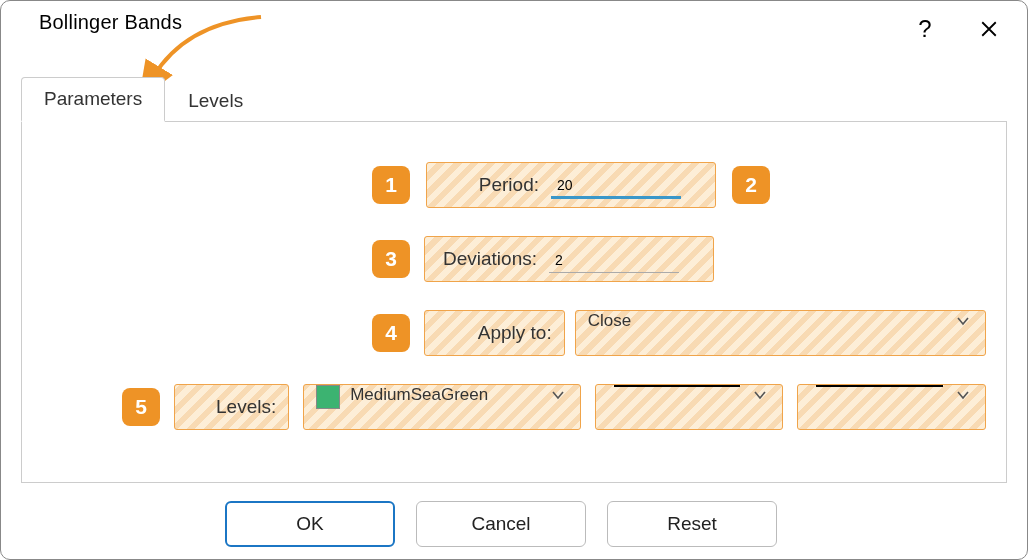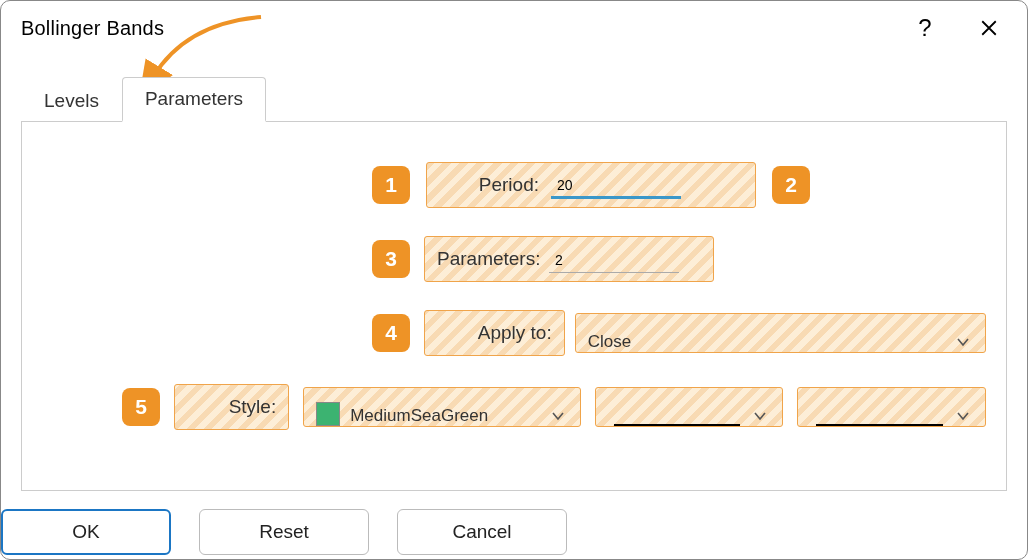--- a/index.html
+++ b/index.html
@@ -17,22 +17,22 @@
       height: 560px;
       background: #fff;
       border: 1px solid #888;
       border-radius: 10px;
       position: relative;
       display: flex;
       flex-direction: column;
     }
     .titlebar {
       display: flex;
-      align-items: center;
-      padding: 10px 16px 6px 20px;
+      align-items: flex-start;
+      padding: 10px 16px 6px 38px;
       height: 50px;
     }
     .title {
       flex: 1;
       font-size: 20px;
       color: #000;
       letter-spacing: 0.2px;
     }
     .title-btn {
       width: 44px;
@@ -140,22 +140,22 @@
       border: none;
       border-bottom: 1px solid #aaa;
       background: transparent;
       outline: none;
     }
     .field-input.active { border-bottom: 3px solid #3b97c9; }
 
     .row1-2 { display: flex; gap: 16px; align-items: center; margin-bottom: 28px; }
     .select-wrap {
       display: flex;
-      align-items: flex-end;
-      height: 40px;
+      align-items: flex-start;
+      height: 46px;
       padding: 0 12px 0 12px;
       cursor: pointer;
     }
     .chevron {
       margin-left: auto;
       width: 20px;
       height: 20px;
       display: inline-flex;
       align-items: center;
       justify-content: center;
@@ -172,23 +172,23 @@
     }
     .line-preview {
       flex: 1;
       height: 2px;
       background: #000;
       margin: 0 10px 0 6px;
     }
 
     .btn-row {
       display: flex;
-      gap: 28px;
-      justify-content: flex-start;
-      padding: 18px 26px 4px 0;
+      gap: 21px;
+      justify-content: center;
+      padding: 18px 26px 12px 0;
     }
     .btn {
       min-width: 170px;
       height: 46px;
       border: 1px solid #bbb;
       border-radius: 6px;
       background: #fff;
       font-size: 19px;
       color: #222;
       cursor: pointer;
@@ -216,39 +216,39 @@
   <svg class="arrow-annotation" viewBox="0 0 130 80">
     <defs>
       <marker id="ah" markerWidth="12" markerHeight="12" refX="3" refY="6" orient="auto">
         <path d="M0,2 L10,6 L0,10 Z" fill="#ee9326"></path>
       </marker>
     </defs>
     <path d="M 120 4 Q 45 10 12 64" stroke="#ee9326" stroke-width="4" fill="none" marker-end="url(#ah)"></path>
   </svg>
 
   <div class="tab-row">
+    <div class="tab active">Parameters</div>
     <div class="tab">Levels</div>
-    <div class="tab active">Parameters</div>
   </div>
 
   <div class="content">
 
     <div class="row1-2" style="margin-left: 330px;">
       <span class="marker">1</span>
-      <div class="field-wrap hatched" style="width: 330px;">
+      <div class="field-wrap hatched" style="width: 290px;">
         <span class="field-label" style="width:112px;">Period:</span>
         <input class="field-input active" style="width: 130px;" value="20">
       </div>
       <span class="marker">2</span>
     </div>
 
     <div class="row-block" style="margin-left: 330px;">
       <span class="marker">3</span>
       <div class="field-wrap hatched" style="width: 290px;">
-        <span class="field-label" style="width:112px;">Parameters:</span>
+        <span class="field-label" style="width:112px;">Deviations:</span>
         <input class="field-input" style="width: 130px;" value="2">
       </div>
     </div>
 
     <div class="row-block" style="margin-left: 330px;">
       <span class="marker">4</span>
       <div class="field-wrap hatched" style="width:146px; justify-content:flex-end;padding-left:28px;">
         <span class="field-label" style="padding-right:0;">Apply to:</span>
       </div>
       <div class="select-wrap hatched" style="width:432px; margin-left:-4px;">
@@ -257,21 +257,21 @@
           <svg viewBox="0 0 14 14">
               <path d="M2 4 L7 10 L12 4" stroke="#555" stroke-width="1.6" fill="none"></path>
             </svg>
         </span>
       </div>
     </div>
 
     <div class="row-block" style="margin-left: 80px; margin-bottom: 0;">
       <span class="marker">5</span>
       <div class="field-wrap hatched" style="width:116px; justify-content:flex-end;">
-        <span class="field-label" style="padding-right:0;">Style:</span>
+        <span class="field-label" style="padding-right:0;">Levels:</span>
       </div>
       <div class="select-wrap hatched" style="width:280px;">
         <span class="swatch"></span>
         <span>MediumSeaGreen</span>
         <span class="chevron">
           <svg viewBox="0 0 14 14">
               <path d="M2 4 L7 10 L12 4" stroke="#555" stroke-width="1.6" fill="none"></path>
             </svg>
         </span>
       </div>
@@ -290,17 +290,17 @@
               <path d="M2 4 L7 10 L12 4" stroke="#555" stroke-width="1.6" fill="none"></path>
             </svg>
         </span>
       </div>
     </div>
 
   </div>
 
   <div class="btn-row">
     <button class="btn primary">OK</button>
+    <button class="btn">Cancel</button>
     <button class="btn">Reset</button>
-    <button class="btn">Cancel</button>
   </div>
 
 </div>
 
 </body></html>

